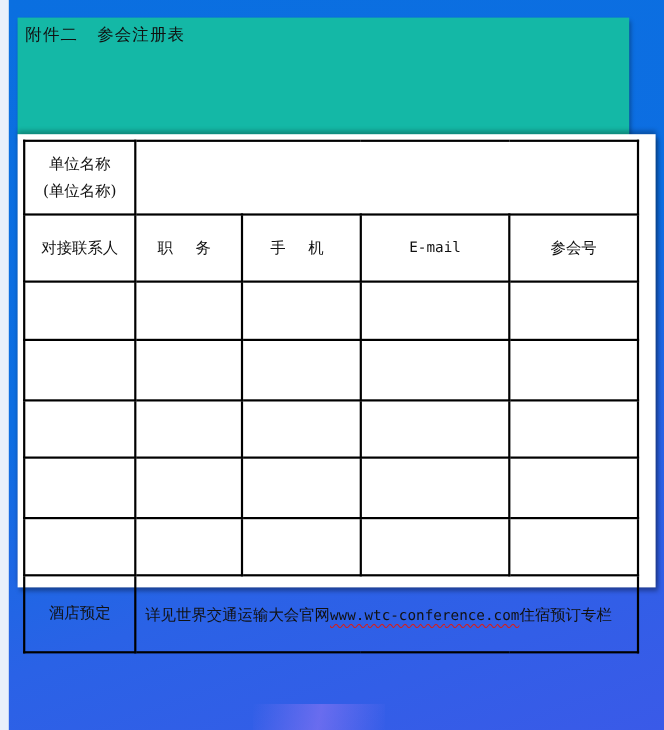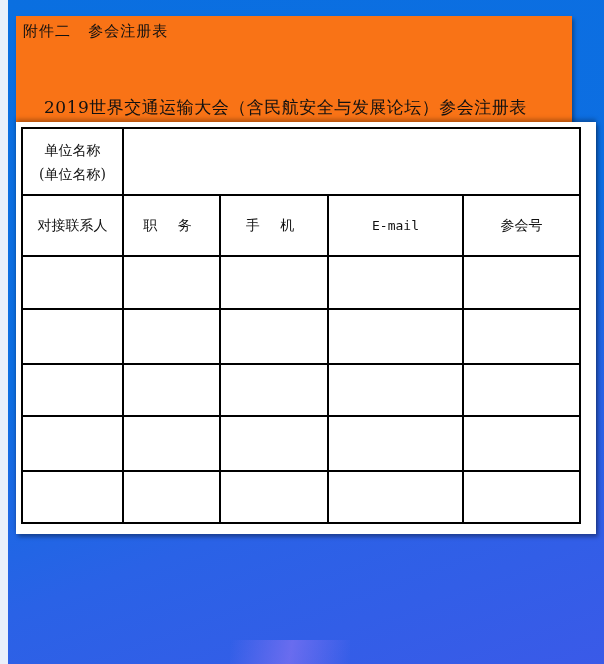--- a/index.html
+++ b/index.html
@@ -2,21 +2,21 @@
 <html><head>
 <meta charset="utf-8">
 <style>
   html,body{margin:0;padding:0;}
   body{width:604px;height:664px;position:relative;overflow:hidden;
     background:linear-gradient(160deg,#0a6fe0 0%,#0d6ee2 45%,#2a62e6 70%,#3a5ae8 100%);
     font-family:"DejaVu Serif","Liberation Serif",serif;color:#111;}
   .left-strip{position:absolute;left:0;top:0;width:8px;height:664px;background:#e9f0fb;}
   .bottom-glow{position:absolute;left:230px;top:640px;width:120px;height:30px;
     background:linear-gradient(100deg,rgba(140,110,240,0) 0%,rgba(150,120,245,.55) 50%,rgba(140,110,240,0) 100%);}
-  .top-card{position:absolute;left:16px;top:16px;width:556px;height:110px;background:#f97316;
+  .top-card{position:absolute;left:16px;top:16px;width:556px;height:110px;background:#14b8a6;
     box-shadow:2px 3px 4px rgba(0,0,0,.35);}
   .attach{position:absolute;left:7px;top:6px;font-size:15px;letter-spacing:1px;}
   .main-title{position:absolute;left:28px;top:80px;font-size:17px;letter-spacing:.5px;white-space:nowrap;}
   .table-card{position:absolute;left:16px;top:122px;width:580px;height:412px;background:#fff;
     box-shadow:0 -3px 4px rgba(0,0,0,.25),2px 3px 4px rgba(0,0,0,.35);}
   table{position:absolute;left:5px;top:5px;border-collapse:collapse;table-layout:fixed;}
   td{border:2px solid #000;text-align:center;vertical-align:middle;font-size:14px;padding:0;}
   .c1{width:101px}.c2{width:97px}.c3{width:108px}.c4{width:135px}.c5{width:117px}
   .mono{font-family:"DejaVu Sans Mono","Liberation Mono",monospace;font-size:13px;margin-top:20px;}
   .hotel-text{text-align:left;padding:4px 6px 0 8px;line-height:26px;font-size:14px;}
@@ -25,21 +25,20 @@
   .spaced{letter-spacing:8px;border-radius:21px;}
 </style>
 </head>
 <body>
 
 <div class="left-strip"></div>
 <div class="bottom-glow"></div>
 
 <div class="top-card">
   <div class="attach" style="white-space:pre">附件二   参会注册表</div>
-  <div class="main-title">2019世界交通运输大会（含民航安全与发展论坛）参会注册表</div>
 </div>
 
 <div class="table-card">
   <table>
     <colgroup>
         <col class="c1">
         <col class="c2">
         <col class="c3">
         <col class="c4">
         <col class="c5">
@@ -87,15 +86,19 @@
       <td></td>
       <td></td>
     </tr>
     <tr style="height:52px">
       <td></td>
       <td></td>
       <td></td>
       <td></td>
       <td></td>
     </tr>
+    <tr style="height:70px">
+      <td>酒店预定</td>
+      <td colspan="4" class="hotel-text"><span>详见世界交通运输大会官网</span><span class="url">www.wtc-conference.com</span><span>住宿预订专栏</span></td>
+    </tr>
   </tbody>
     </table>
 </div>
 
 </body></html>

